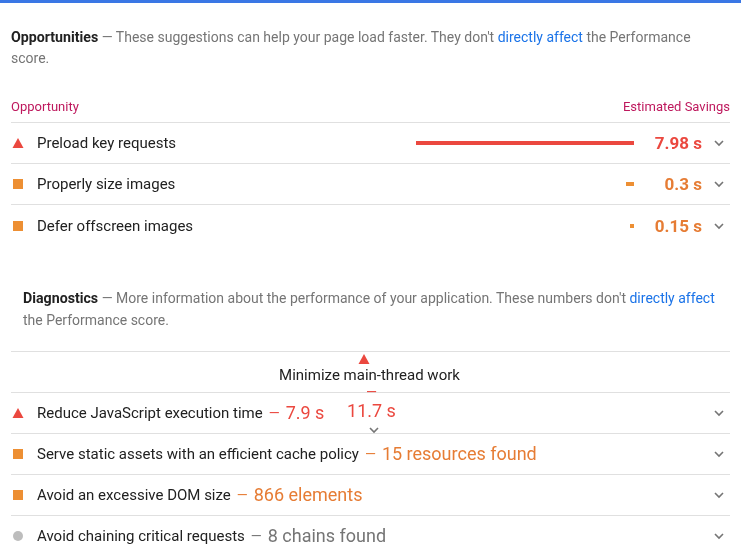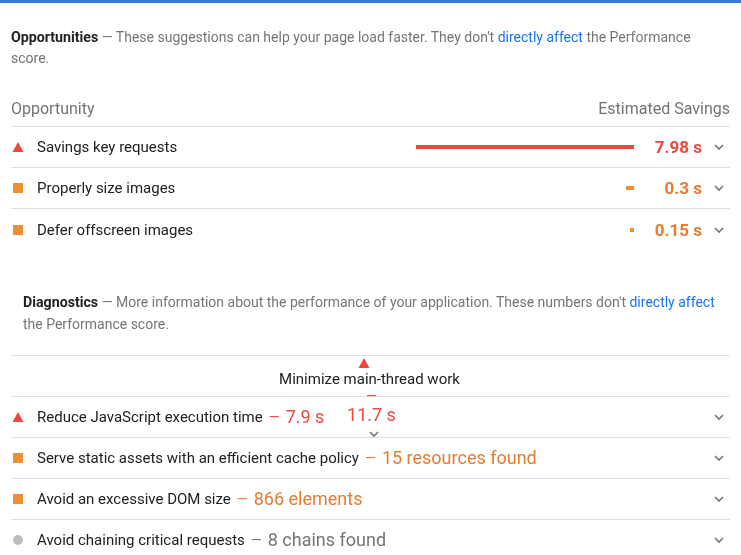--- a/index.html
+++ b/index.html
@@ -28,22 +28,22 @@
     font-size: 14.2px;
   }
   .section-desc {
     color: #757575;
     font-size: 14px;
   }
   .link { color: #1a73e8; }
   .columns {
     display: flex;
     justify-content: space-between;
-    color: #737373;
-    font-size: 16px;
+    color: #be185d;
+    font-size: 13px;
     padding: 0 0 8px 0;
     border-bottom: 1px solid #e0e0e0;
   }
   .opp-row {
     display: flex;
     align-items: center;
     height: 41px;
     border-bottom: 1px solid #e0e0e0;
     padding: 0 2px 0 0;
   }
@@ -134,21 +134,21 @@
     <span>Estimated Savings</span>
   </div>
 
   <div id="opp-list">
       <div class="opp-row">
         <span class="marker">
           <svg width="12" height="12" viewBox="0 0 12 12">
             <polygon points="6,1 11.5,11 0.5,11" fill="#eb483f"></polygon>
           </svg>
         </span>
-        <span class="opp-label">Savings key requests</span>
+        <span class="opp-label">Preload key requests</span>
         <span class="bar-area">
           <span class="bar bar-red" style="width: 218px;"></span>
         </span>
         <span class="savings red">7.98 s</span>
         <span class="chevron">
           <svg width="12" height="12" viewBox="0 0 12 12">
             <polyline points="2,4 6,8 10,4" fill="none" stroke="#757575" stroke-width="1.6"></polyline>
           </svg>
         </span>
       </div>

